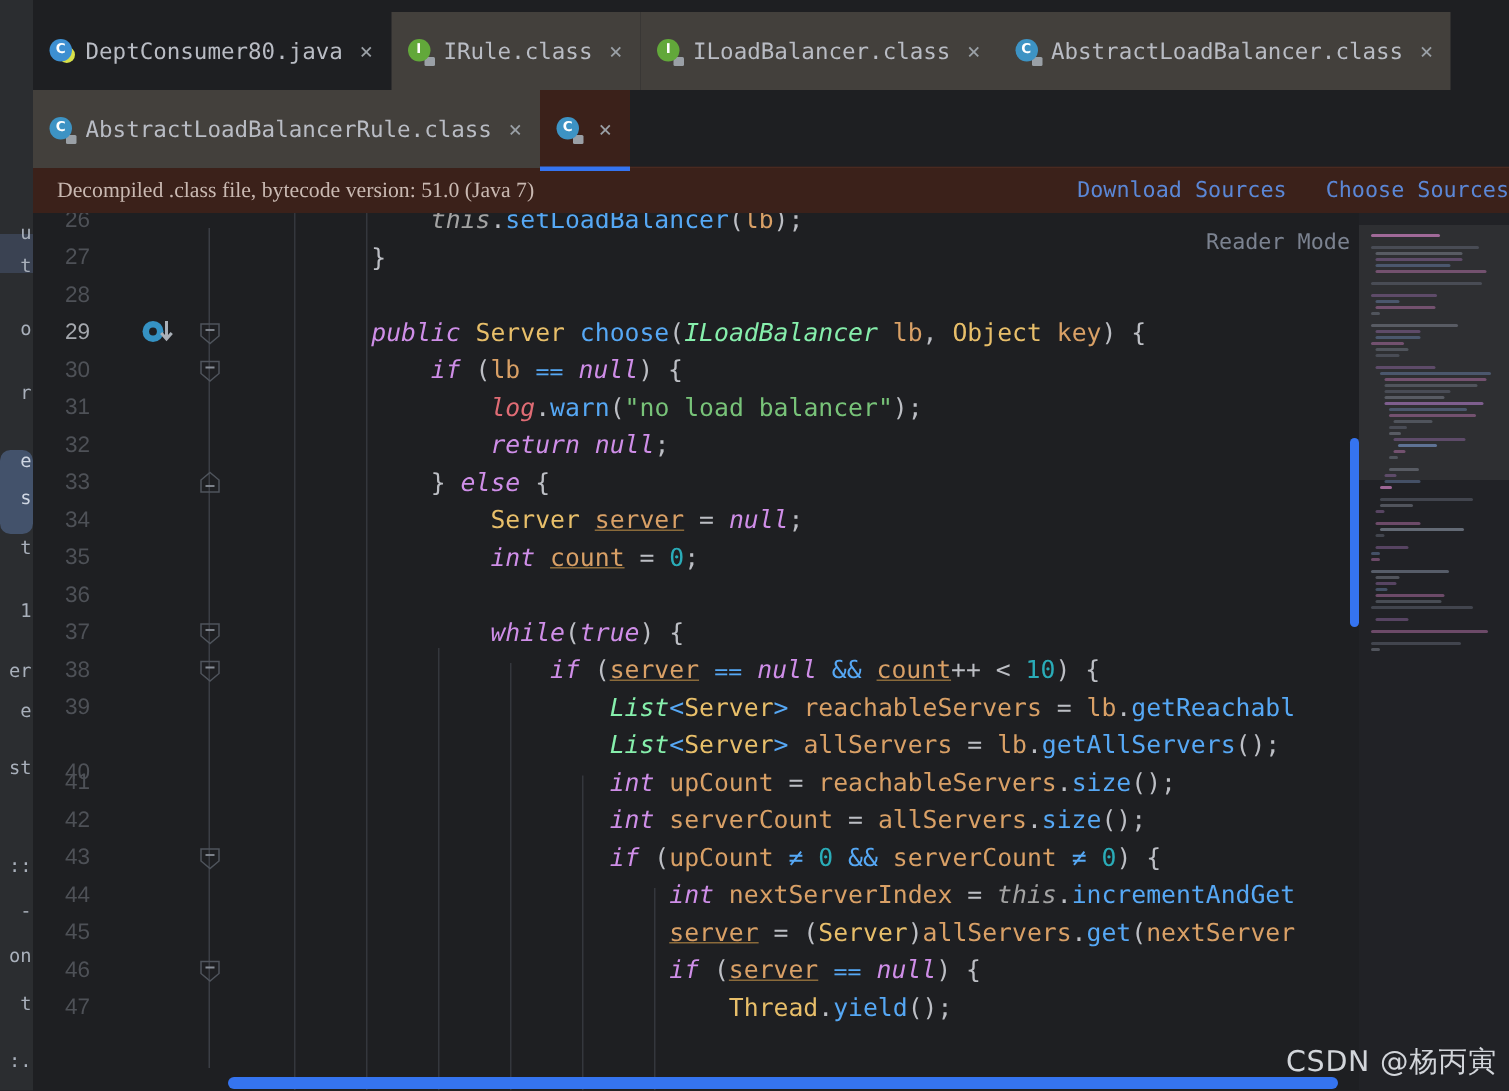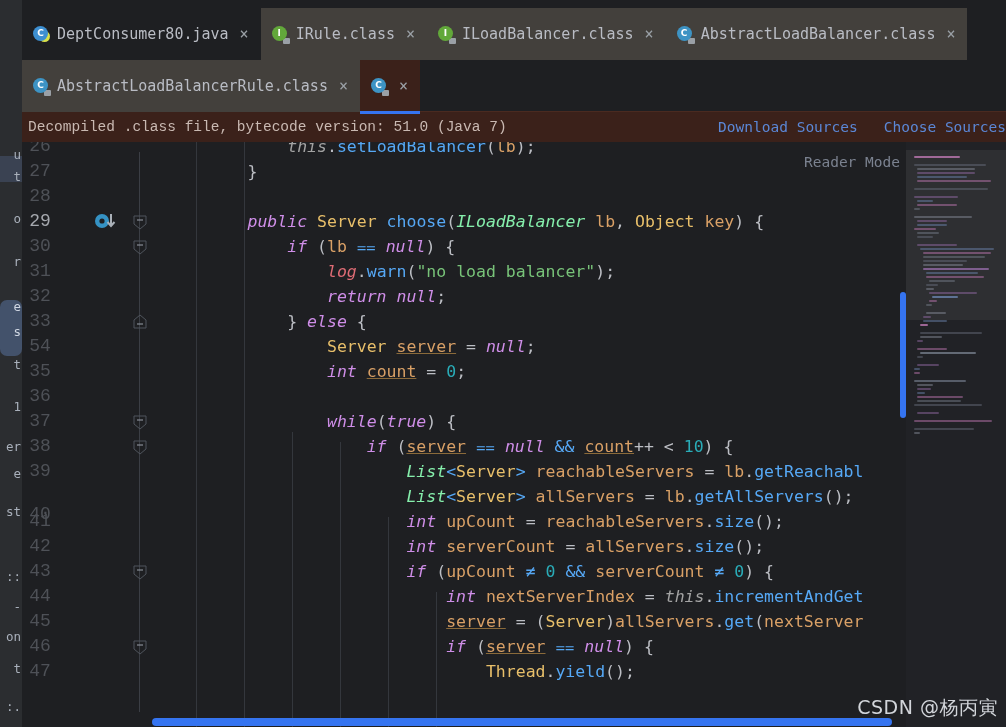--- a/index.html
+++ b/index.html
@@ -67,38 +67,38 @@
     background: #9aa0a6; border-radius: 1px;
   }
 
   
   .notif {
     position: absolute; left: 22px; top: 111px; right: 0; height: 31px;
     background: #3b211a; display: flex; align-items: center;
     border-top: 1px solid #4a2a20;
   }
   .notif-text {
-    margin-left: 6px; font-size: 14.5px; color: #c9b9b2;
-    font-family: Liberation Mono, monospace;
+    margin-left: 16px; font-size: 14.5px; color: #c9b9b2;
+    font-family: Liberation Serif, serif;
   }
   .notif-actions { margin-left: auto; display: flex; gap: 26px; padding-right: 0px; }
   .notif-link {
     font-size: 14.5px; color: #5b87d6;
     font-family: "DejaVu Sans Mono", "Liberation Mono", monospace;
     white-space: nowrap;
   }
 
   
   .editor { position: absolute; left: 22px; top: 142px; right: 0; bottom: 0; background: #1e1f22; overflow: hidden; }
 
   .gutter { position: absolute; left: 0; top: 0; width: 146px; height: 100%; background: #1e1f22; z-index: 3; }
   .lineno {
-    position: absolute; right: 108px; width: 40px; text-align: center;
-    font-size: 18px; color: #4e5157; line-height: 25px; height: 25px;
-    font-family: Liberation Mono, monospace;
+    position: absolute; right: 108px; width: 40px; text-align: right;
+    font-size: 15px; color: #4e5157; line-height: 25px; height: 25px;
+    font-family: Liberation Sans, sans-serif;
   }
   .lineno.cur { color: #a5a8ae; }
 
   
   .fold { position: absolute; left: 110px; width: 16px; height: 16px; }
   .fold .poly { width: 16px; height: 16px; display: block; }
   .foldline { position: absolute; left: 117px; width: 1px; background: #3b3e45; }
 
   
   .gicon { position: absolute; left: 72px; width: 26px; height: 20px; }
@@ -279,21 +279,21 @@
         </div>
         <div class="lineno" style="top: 117px;">31</div>
         <div class="lineno" style="top: 142px;">32</div>
         <div class="lineno" style="top: 167px;">33</div>
         <div class="fold" style="top: 172px;">
           <svg class="poly" viewBox="0 0 16 16">
             <path d="M8 1 L14 6 V14 H2 V6 Z" fill="none" stroke="#4f545c" stroke-width="1"></path>
             <path d="M5 10 H11" stroke="#878d96" stroke-width="1.2"></path>
           </svg>
         </div>
-        <div class="lineno" style="top: 192px;">54</div>
+        <div class="lineno" style="top: 192px;">34</div>
         <div class="lineno" style="top: 217px;">35</div>
         <div class="lineno" style="top: 242px;">36</div>
         <div class="lineno" style="top: 267px;">37</div>
         <div class="fold" style="top: 272px;">
           <svg class="poly" viewBox="0 0 16 16">
             <path d="M2 2 H14 V10 L8 15 L2 10 Z" fill="none" stroke="#4f545c" stroke-width="1"></path>
             <path d="M5 6 H11" stroke="#878d96" stroke-width="1.2"></path>
           </svg>
         </div>
         <div class="lineno" style="top: 292px;">38</div>

